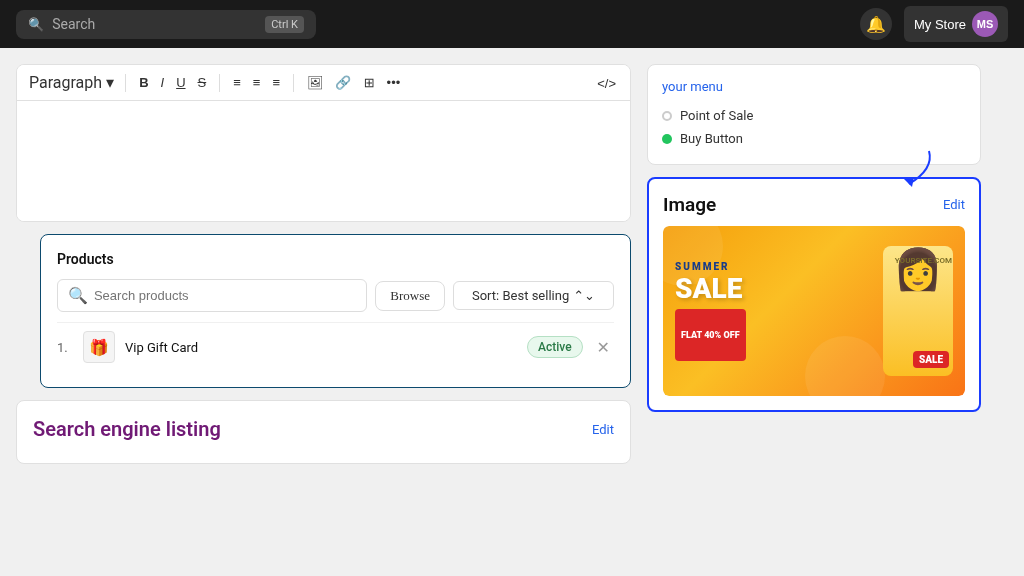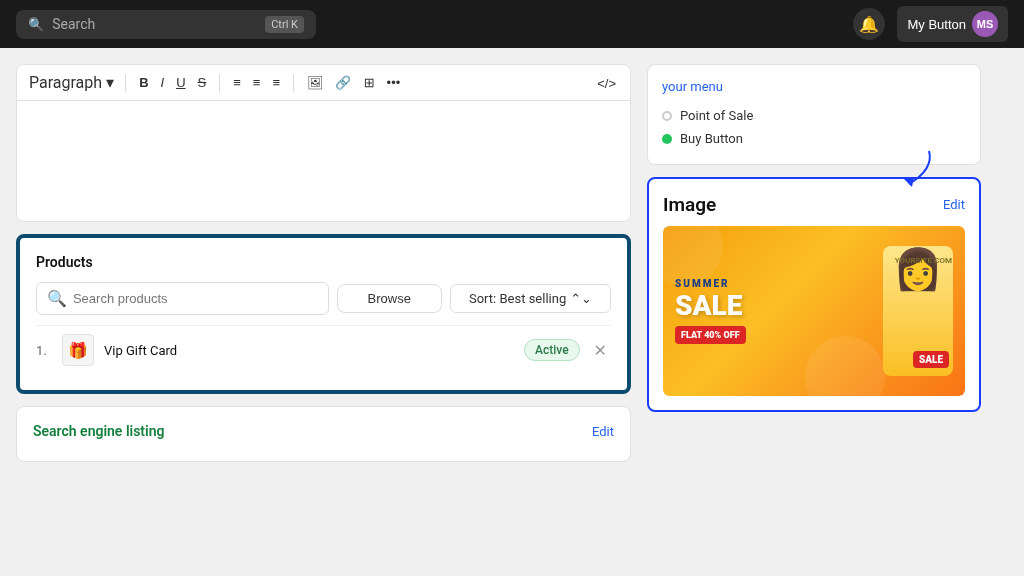--- a/index.html
+++ b/index.html
@@ -154,22 +154,23 @@
     .editor-body {
       height: 120px;
       padding: 12px;
       background: #fff;
     }
 
     
     .products-card {
       background: #fff;
       border-radius: 8px;
-      border: 4px solid #0c4a6e;
+      border: 1px solid #0c4a6e;
       padding: 16px;
+      margin-left: 24px;
     }
     .products-title {
       font-size: 14px;
       font-weight: 600;
       color: #111;
       margin-bottom: 12px;
     }
     .products-search-row {
       display: flex;
       gap: 8px;
@@ -191,25 +192,26 @@
       outline: none;
       font-size: 13px;
       color: #333;
       flex: 1;
       background: transparent;
     }
     .browse-btn {
       border: 1px solid #ddd;
       background: #fff;
       border-radius: 8px;
-      padding: 6px 30px;
+      padding: 6px 14px;
       font-size: 13px;
       cursor: pointer;
       color: #333;
       white-space: nowrap;
+      font-family: Liberation Serif, serif;
     }
     .sort-select-wrap {
       border: 1px solid #ddd;
       border-radius: 6px;
       padding: 6px 18px;
       font-size: 13px;
       color: #333;
       display: flex;
       align-items: center;
       gap: 4px;
@@ -271,23 +273,23 @@
       border: 1px solid #e0e0e0;
       padding: 16px;
     }
     .seo-header {
       display: flex;
       justify-content: space-between;
       align-items: center;
       margin-bottom: 6px;
     }
     .seo-title {
-      font-size: 14px;
+      font-size: 20px;
       font-weight: 600;
-      color: #15803d;
+      color: #701a75;
     }
     .edit-link {
       font-size: 13px;
       color: #2563eb;
       cursor: pointer;
       text-decoration: none;
     }
     .seo-desc {
       font-size: 13px;
       color: #666;
@@ -416,21 +418,21 @@
       font-size: 28px;
       font-weight: 900;
       color: #fff;
       text-shadow: 2px 2px 4px rgba(0,0,0,0.2);
     }
     .banner-flat {
       background: #dc2626;
       color: #fff;
       font-size: 9px;
       font-weight: 900;
-      padding: 4px 6px;
+      padding: 21px 6px;
       border-radius: 4px;
       display: inline-block;
       margin-top: 4px;
       text-align: center;
     }
     .banner-right {
       position: relative;
       z-index: 2;
       text-align: center;
     }
@@ -477,21 +479,21 @@
 
 <div class="top-nav">
   <div class="search-bar">
     <span class="search-icon-unicode">🔍</span>
     <span>Search</span>
     <span class="shortcut">Ctrl K</span>
   </div>
   <div class="nav-right">
     <button class="bell-btn">🔔</button>
     <button class="store-btn">
-      <span>My Button</span>
+      <span>My Store</span>
       <div class="avatar">MS</div>
     </button>
   </div>
 </div>
 
 <div class="main-container">
 
   <div class="left-panel">
 
     <div class="editor-card">

